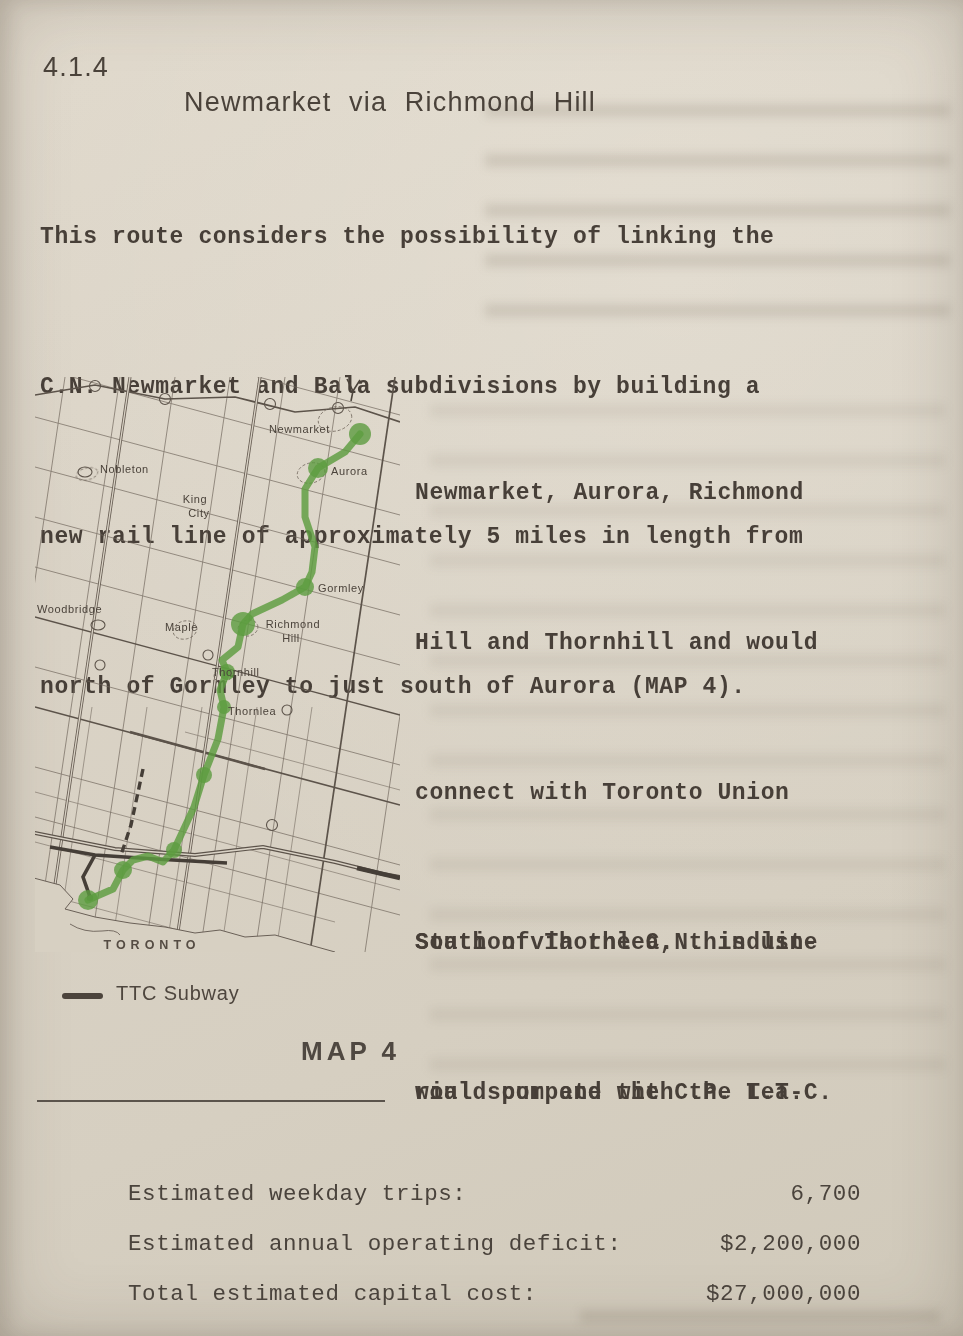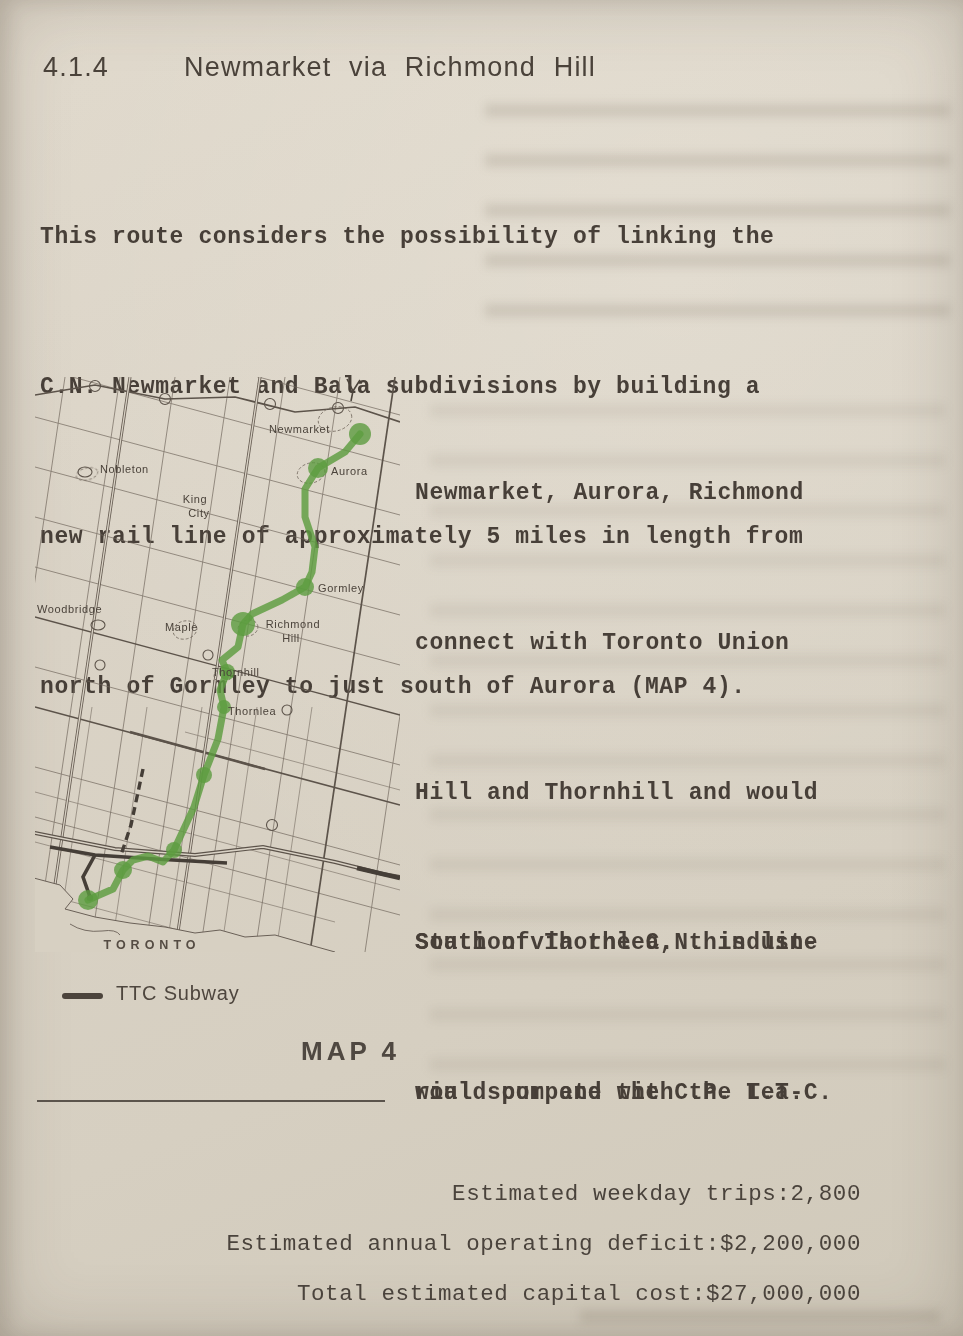--- a/index.html
+++ b/index.html
@@ -16,24 +16,24 @@
     color:#453e37;
   }
   .abs{position:absolute;}
   
   .tw{font-family:"Liberation Mono", monospace; font-size:23px; line-height:50px;
       letter-spacing:0.6px; color:#473f38; white-space:pre;font-weight:bold;}
   .tw-line{height:50px;}
   
   .head{font-family:"Liberation Sans", sans-serif; font-size:27px; font-weight:500;
         color:#4a423a; letter-spacing:1.2px;}
-  .head-title{word-spacing:9px;}
+  .head-title{word-spacing:9px;margin-top:35px;}
   
   .stats{left:128px; top:1169px; width:733px;}
-  .stat-row{display:flex; justify-content:flex-end; height:50px; line-height:50px;
+  .stat-row{display:flex; justify-content:space-between; height:50px; line-height:50px;
             font-size:22.5px; letter-spacing:0.6px; color:#4a433c;}
   
   .legend-swatch{left:62px; top:993px; width:41px; height:6px; border-radius:3px;
                  background:#4c443c;}
   .legend-label{left:116px; top:982px; font-family:"Liberation Sans", sans-serif;
                 font-size:20px; letter-spacing:0.8px; color:#4e463e;}
   .map-caption{left:35px; top:1036px; width:365px; text-align:right;
                font-family:"Liberation Sans", sans-serif; font-size:26px; font-weight:600;
                letter-spacing:4px; color:#4f4841;}
   .rule{left:37px; top:1100px; width:348px; height:2px; background:#5b544c;}
@@ -64,22 +64,22 @@
 
   <div class="abs tw" style="left:40px; top:112px;">
     <div class="tw-line">This route considers the possibility of linking the</div>
     <div class="tw-line">C.N. Newmarket and Bala subdivisions by building a</div>
     <div class="tw-line">new rail line of approximately 5 miles in length from</div>
     <div class="tw-line">north of Gormley to just south of Aurora (MAP 4).</div>
   </div>
 
   <div class="abs tw" style="left:415px; top:368px;">
     <div class="tw-line">Newmarket, Aurora, Richmond</div>
+    <div class="tw-line">Hill and Thornhill and would</div>
     <div class="tw-line">connect with Toronto Union</div>
-    <div class="tw-line">Hill and Thornhill and would</div>
     <div class="tw-line">Station via the C.N. indust-</div>
     <div class="tw-line">rial spur and the C.P. Lea-</div>
     
     
   </div>
 
   <div class="abs tw" style="left:415px; top:818px;">
     <div class="tw-line">South of Thornlea, this line</div>
     <div class="tw-line">would compete with the T.T.C.</div>
     
@@ -210,21 +210,21 @@
   <div class="abs legend-swatch"></div>
   <div class="abs legend-label">TTC Subway</div>
 
   <div class="abs map-caption">MAP 4</div>
 
   <div class="abs rule"></div>
 
   <div class="abs stats">
     <div class="stat-row">
       <span>Estimated weekday trips:</span>
-      <span>2,800</span>
+      <span>6,700</span>
     </div>
     <div class="stat-row">
       <span>Estimated annual operating deficit:</span>
       <span>$2,200,000</span>
     </div>
     <div class="stat-row">
       <span>Total estimated capital cost:</span>
       <span>$27,000,000</span>
     </div>
   </div>

